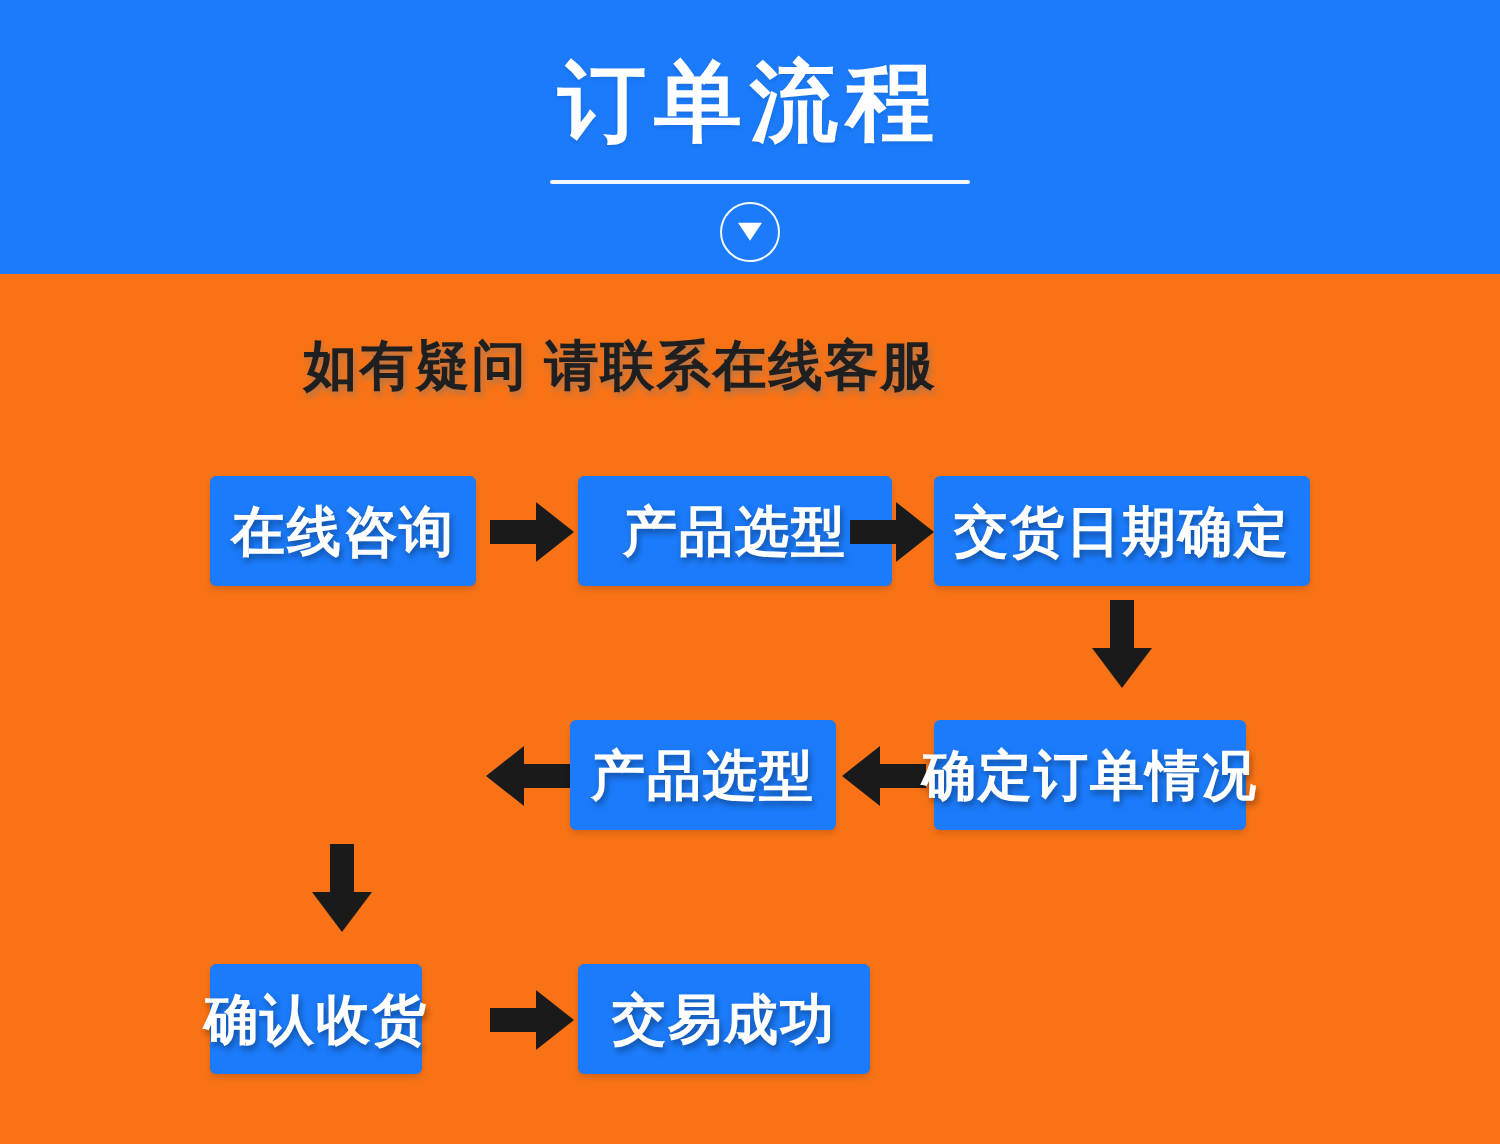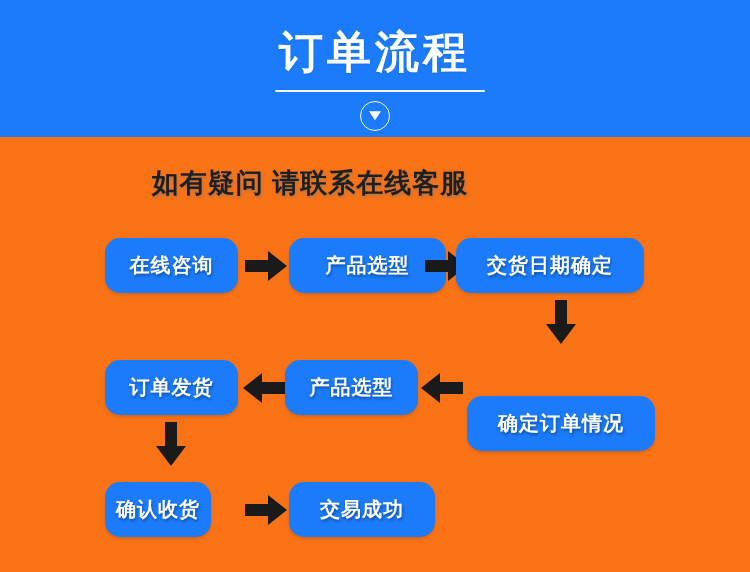--- a/index.html
+++ b/index.html
@@ -86,23 +86,23 @@
     font-weight: bold;
     letter-spacing: 1px;
     text-shadow: 1px 2px 3px rgba(120,120,120,0.55);
   }
 
   
   .box {
     position: absolute;
     height: 55px;
     background: #1b7bfa;
-    border-radius: 15px;
+    border-radius: 3px;
     color: #ffffff;
-    font-size: 20px;
+    font-size: 27px;
     font-weight: bold;
     letter-spacing: 1px;
     display: flex;
     align-items: center;
     justify-content: center;
     text-shadow: 1px 2px 3px rgba(0,0,0,0.35);
     box-shadow: 0 2px 3px rgba(0,0,0,0.12);
     white-space: nowrap;
   }
 
@@ -118,31 +118,31 @@
     height: 44px;
   }
   .arrow-h svg, .arrow-v svg { display: block; width: 100%; height: 100%; }
 
   
   
   #box-1 { left: 105px; top: 238px; width: 133px; }
   #arr-1 { left: 245px; top: 249px; }
   #box-2 { left: 289px; top: 238px; width: 157px; }
   #arr-2 { left: 425px; top: 249px; }
-  #box-3 { left: 456px; top: 238px; width: 188px; }
+  #box-3 { left: 467px; top: 238px; width: 188px; }
 
   
   #arr-down-right { left: 544px; top: 300px; }
 
   
   #box-4 { left: 105px; top: 360px; width: 133px; }
   #arr-3 { left: 243px; top: 371px; }
   #box-5 { left: 285px; top: 360px; width: 133px; }
   #arr-4 { left: 421px; top: 371px; }
-  #box-6 { left: 467px; top: 360px; width: 188px; margin-top: 36px; }
+  #box-6 { left: 467px; top: 360px; width: 156px; }
 
   
   #arr-down-left { left: 154px; top: 422px; }
 
   
   #box-7 { left: 105px; top: 482px; width: 106px; }
   #arr-5 { left: 245px; top: 493px; }
   #box-8 { left: 289px; top: 482px; width: 146px; }
 </style>
 </head>
@@ -177,21 +177,20 @@
   </div>
 
   <div class="box" id="box-3">交货日期确定</div>
 
   <div class="arrow-v" id="arr-down-right">
     <svg viewBox="0 0 34 44" xmlns="http://www.w3.org/2000/svg">
       <path d="M11 0 L23 0 L23 24 L32 24 L17 44 L2 24 L11 24 Z" fill="#1a1a1a"></path>
     </svg>
   </div>
 
-  <div class="box" id="box-4">订单发货</div>
 
   <div class="arrow-h" id="arr-3">
     <svg viewBox="0 0 42 34" xmlns="http://www.w3.org/2000/svg">
       <path d="M42 11 L19 11 L19 2 L0 17 L19 32 L19 23 L42 23 Z" fill="#1a1a1a"></path>
     </svg>
   </div>
 
   <div class="box" id="box-5">产品选型</div>
 
   <div class="arrow-h" id="arr-4">

